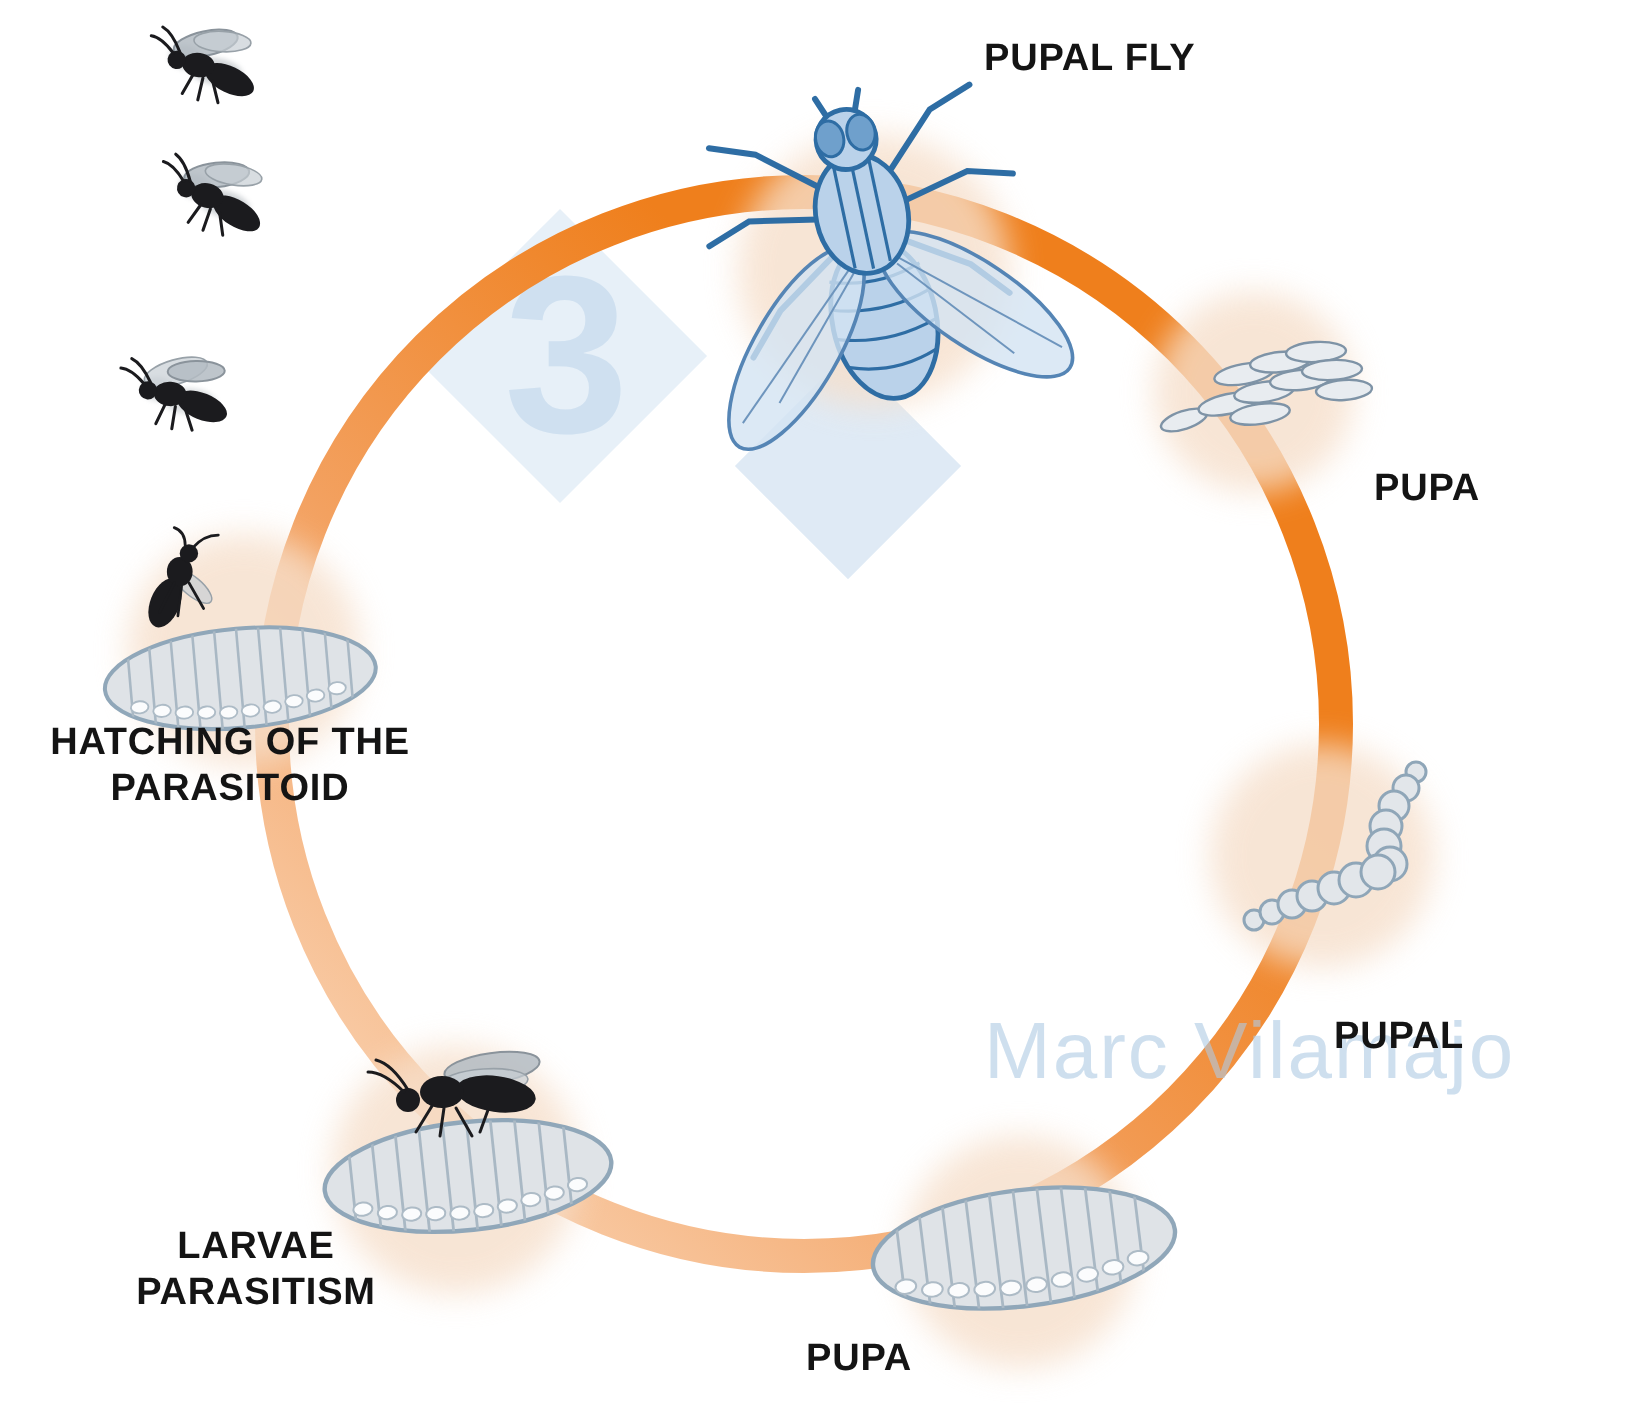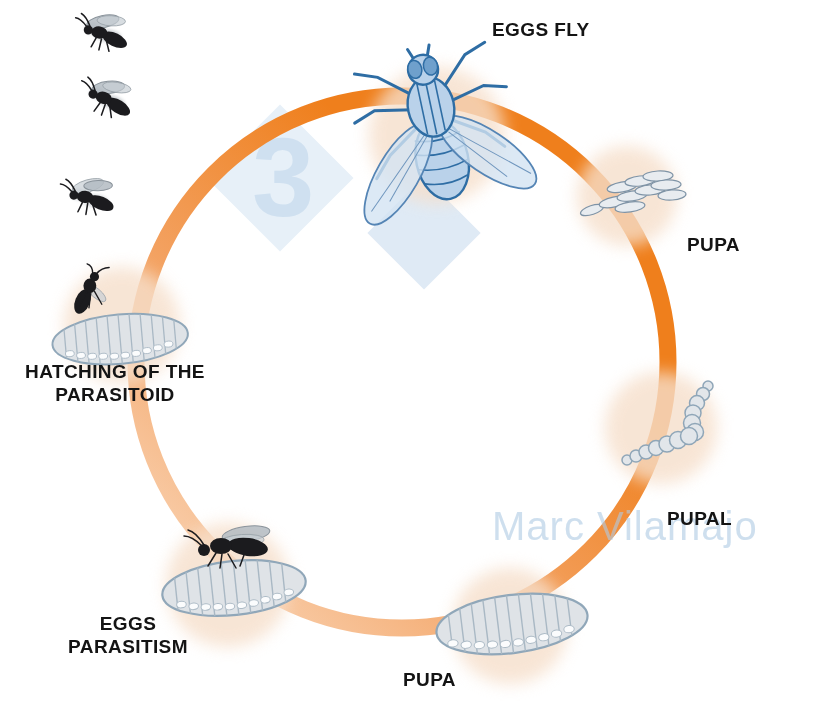--- a/index.html
+++ b/index.html
@@ -317,27 +317,27 @@
     <ellipse class="wasp" cx="44" cy="30" rx="13" ry="6.5" transform="rotate(18 44 30)"></ellipse>
     <ellipse class="wasp" cx="28" cy="25" rx="8" ry="6"></ellipse>
     <circle class="wasp" cx="17" cy="24" r="4.5"></circle>
     <path class="wasp-line" d="M 15,21 Q 8,14 3,14" stroke-width="1.2"></path>
     <path class="wasp-line" d="M 18,20 Q 13,11 8,9" stroke-width="1.2"></path>
     <path class="wasp-line" d="M 26,30 L 22,40" stroke-width="1.2"></path>
     <path class="wasp-line" d="M 31,31 L 30,42" stroke-width="1.2"></path>
     <path class="wasp-line" d="M 36,32 L 40,42" stroke-width="1.2"></path>
   </svg>
 
-  <div class="stage-label" style="left:492px;top:18px;">EGGS FLY</div>
+  <div class="stage-label" style="left:492px;top:18px;">PUPAL FLY</div>
   <div class="stage-label" style="left:687px;top:233px;">PUPA</div>
   <div class="stage-label" style="left:667px;top:507px;">PUPAL</div>
   <div class="stage-label" style="left:403px;top:668px;text-align:right;">PUPA</div>
 
   <div class="stage-label" style="left:48px;top:612px;width:160px;text-align:center;">
-    <span>EGGS</span><br>
+    <span>LARVAE</span><br>
     <span>PARASITISM</span>
   </div>
 
   <div class="stage-label" style="left:8px;top:360px;width:214px;text-align:center;">
     <span>HATCHING OF THE</span><br>
     <span>PARASITOID</span>
   </div>
 
 </div>
 

